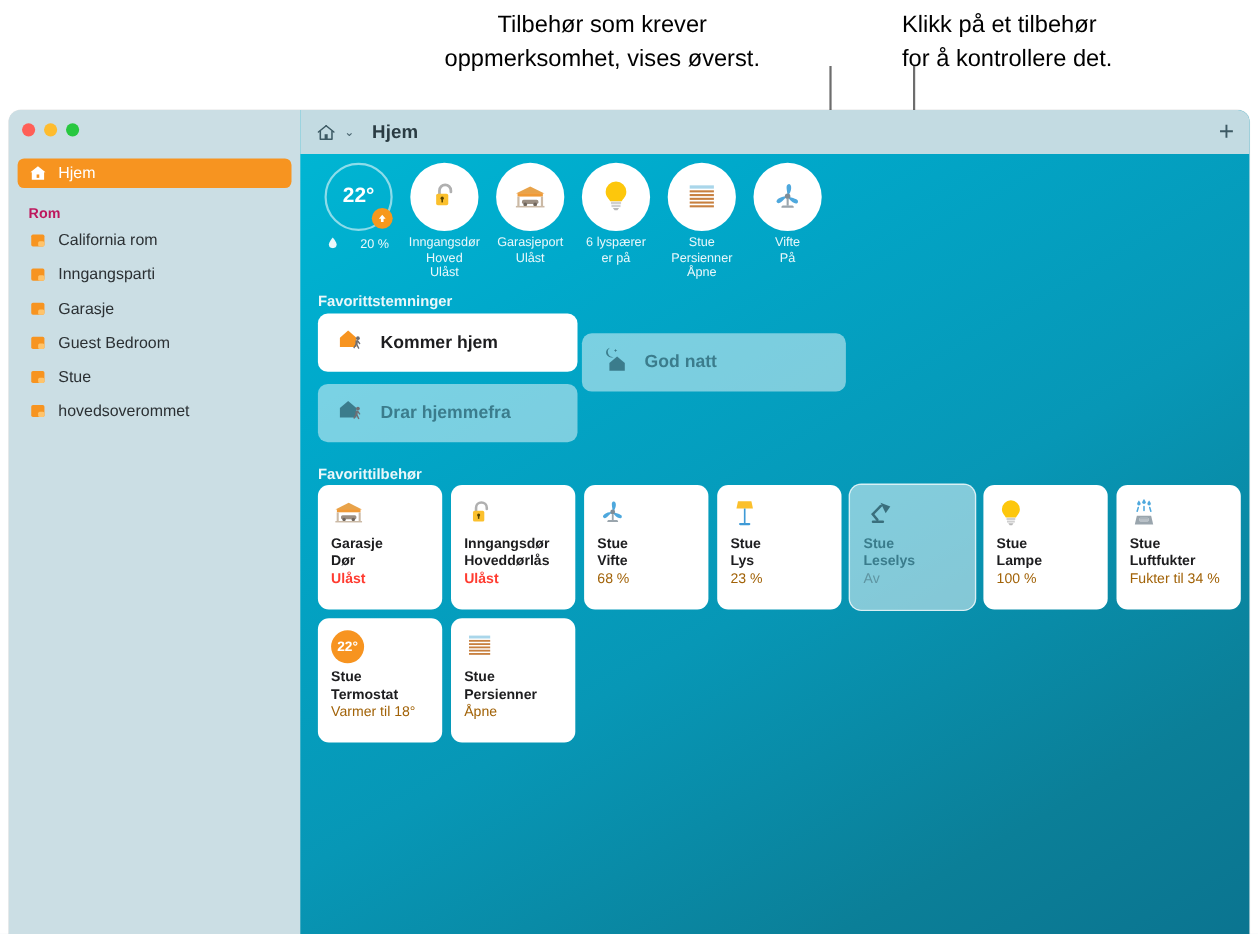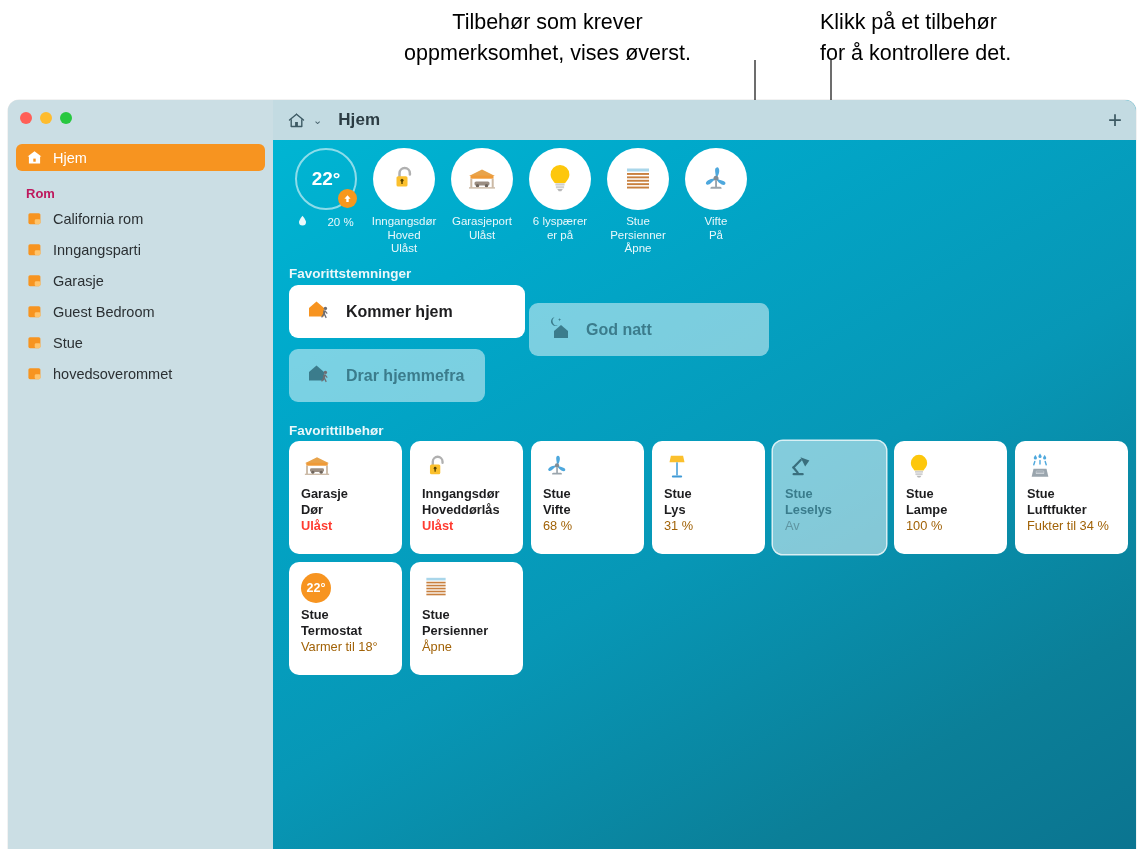--- a/index.html
+++ b/index.html
@@ -365,21 +365,21 @@
       <span>
         <svg width="28" height="26" viewBox="0 0 28 26">
           <path d="M8.5 2.2 a4.6 4.6 0 0 0 3.3 8.3 a4.7 4.7 0 0 1 -6.1 -6.6 a4.5 4.5 0 0 1 2.8 -1.7 Z" fill="#3b7c8c"></path>
           <path d="M13.6 3 l.45 1.2 l1.2 .45 l-1.2 .45 l-.45 1.2 l-.45 -1.2 l-1.2 -.45 l1.2 -.45 Z" fill="#3b7c8c"></path>
           <path d="M8 16 L15 10 L22 16 L22 23 L8 23 Z" fill="#3b7c8c"></path>
         </svg>
       </span>
       <span>God natt</span>
     </div>
 
-    <div class="scene off" style="left:16px;top:249px;width:196px;">
+    <div class="scene off" style="left:16px;top:249px;width:236px;">
       <span>
         <svg width="28" height="26" viewBox="0 0 28 26">
           <path d="M3 11 L10.5 4.5 L18 11 L18 19.5 L3 19.5 Z" fill="#3b7c8c"></path>
           <g fill="#6e6e73">
             <circle cx="19.4" cy="11.4" r="1.7"></circle>
             <path d="M19.4 13.2 l2.3 3.1 l-.9 .8 l-1.6 -2 l-.1 2 l1.7 3.5 l-1.1 .6 l-1.7 -3.3 l-1.9 2.9 l-1 -.7 l2 -3.4 l.1 -3.1 Z"></path>
           </g>
         </svg>
       </span>
       <span>Drar hjemmefra</span>
@@ -440,21 +440,21 @@
     <div class="card on" style="left:379px;top:341px;">
       <div class="ico">
         <svg width="26" height="30" viewBox="0 0 26 32">
           <path d="M6.5 4 h13 l1.5 7 h-16 Z" fill="#fbc02d"></path>
           <rect x="12.2" y="11" width="1.6" height="14" fill="#3f9ad6"></rect>
           <rect x="7.5" y="25" width="11" height="2.2" rx="1.1" fill="#3f9ad6"></rect>
         </svg>
       </div>
       <div class="t1">Stue</div>
       <div class="t2">Lys</div>
-      <div class="t3">31 %</div>
+      <div class="t3">23 %</div>
     </div>
 
     <div class="card sel" style="left:500px;top:341px;">
       <div class="ico">
         <svg width="30" height="30" viewBox="0 0 32 32">
           <path d="M16.5 5.5 L26 9 L21.5 15.5 Z" fill="#3a6f7d"></path>
           <path d="M16.8 8.5 L9 16.5" stroke="#3a6f7d" stroke-width="2.4" stroke-linecap="round"></path>
           <path d="M9 16.5 L13.5 22" stroke="#3a6f7d" stroke-width="2.4" stroke-linecap="round"></path>
           <rect x="8" y="22.5" width="12" height="2.4" rx="1.2" fill="#3a6f7d"></rect>
         </svg>

